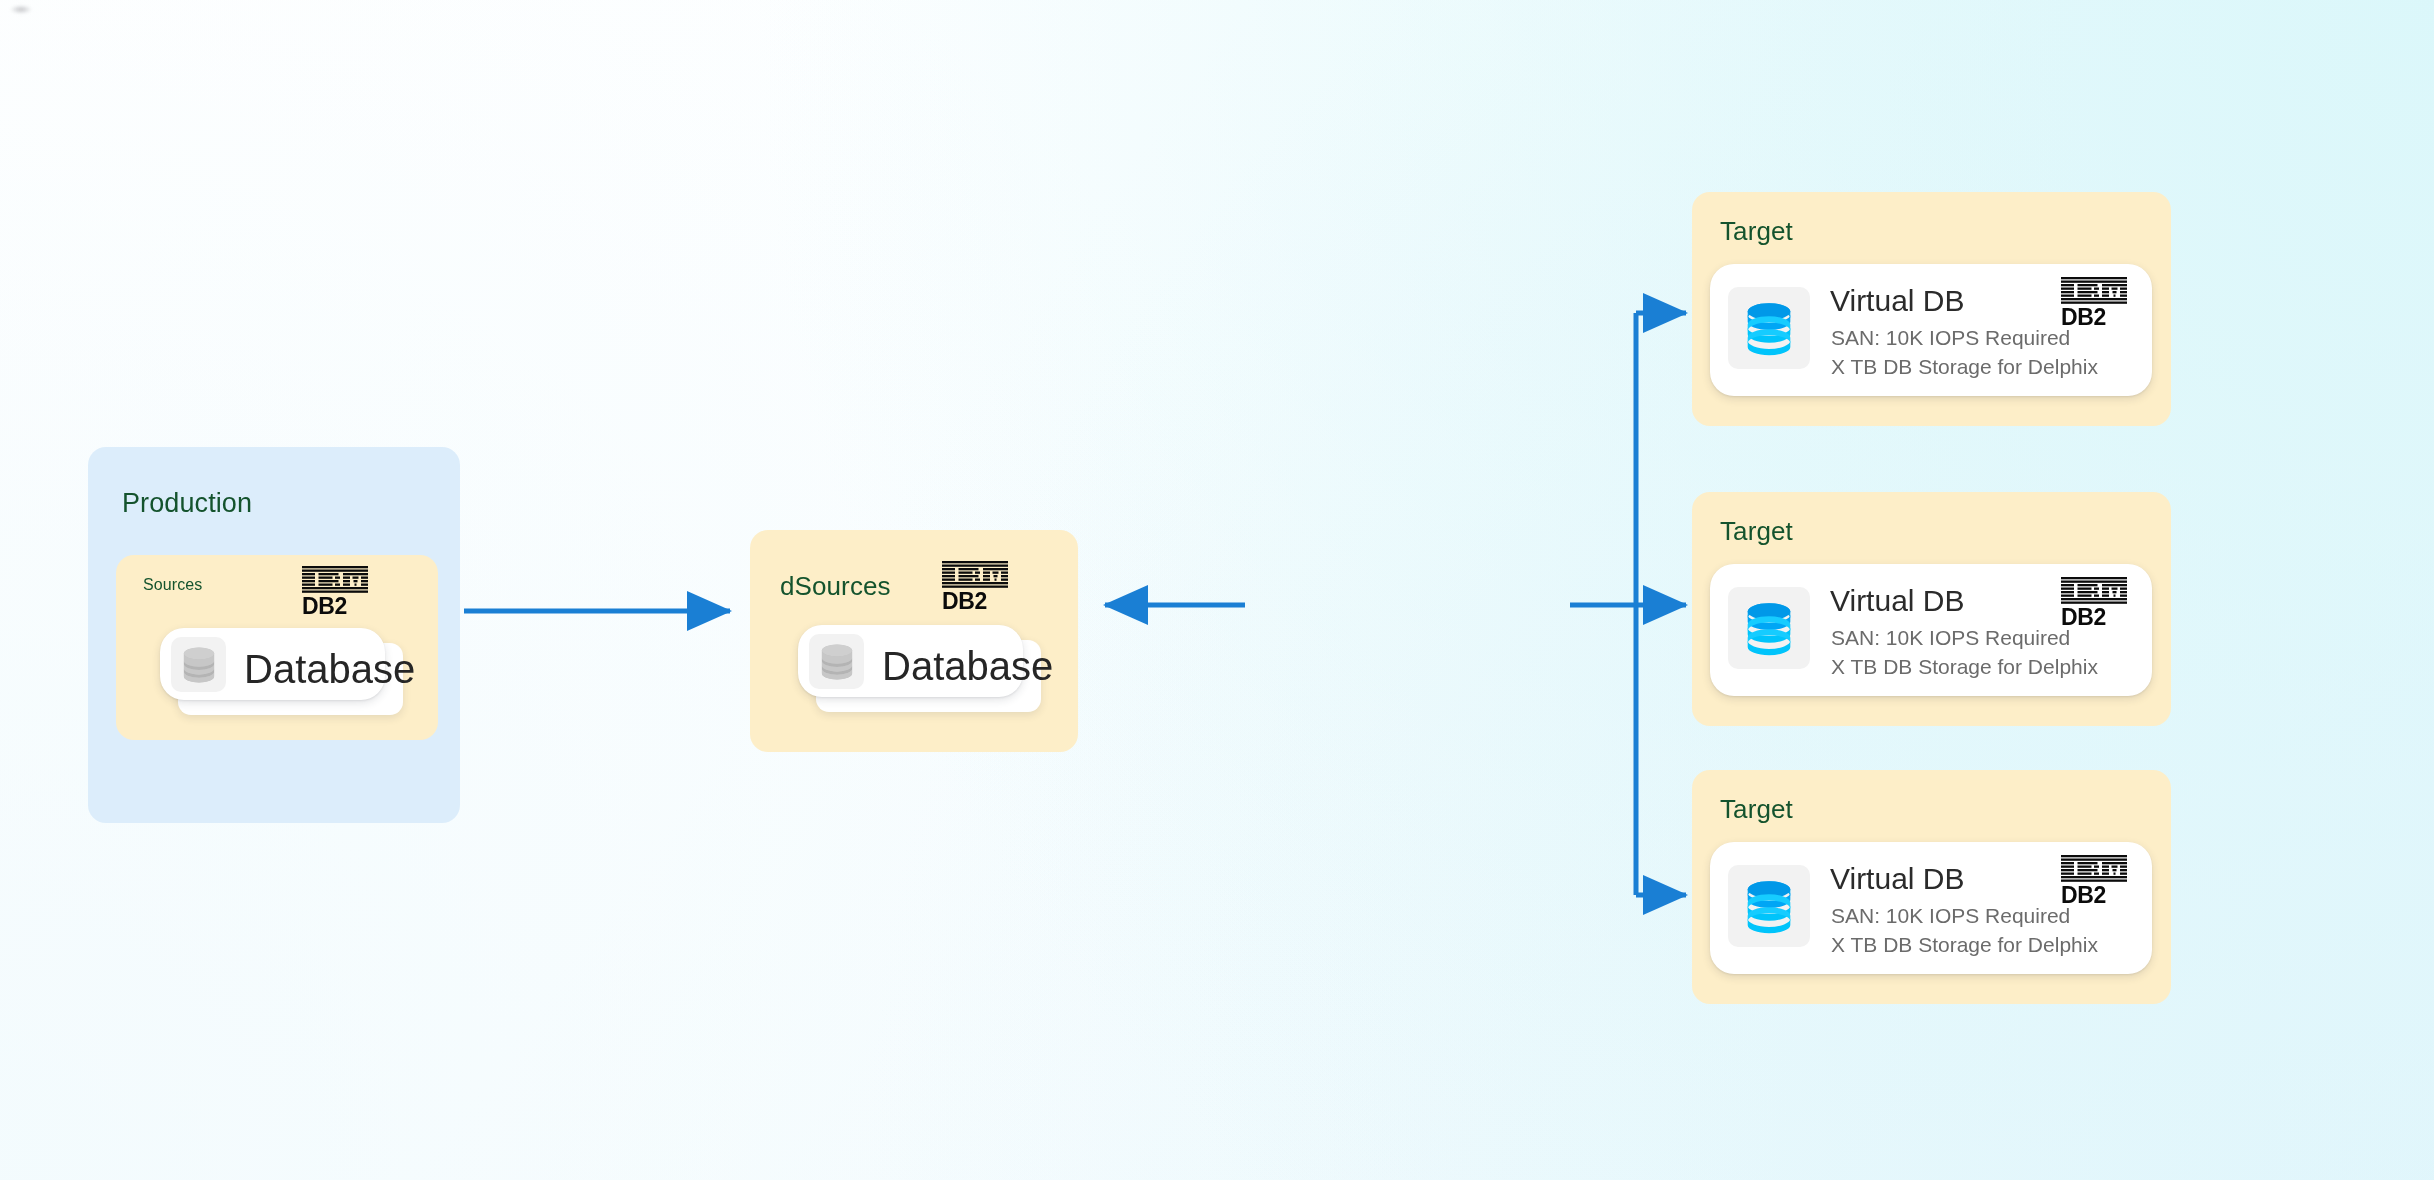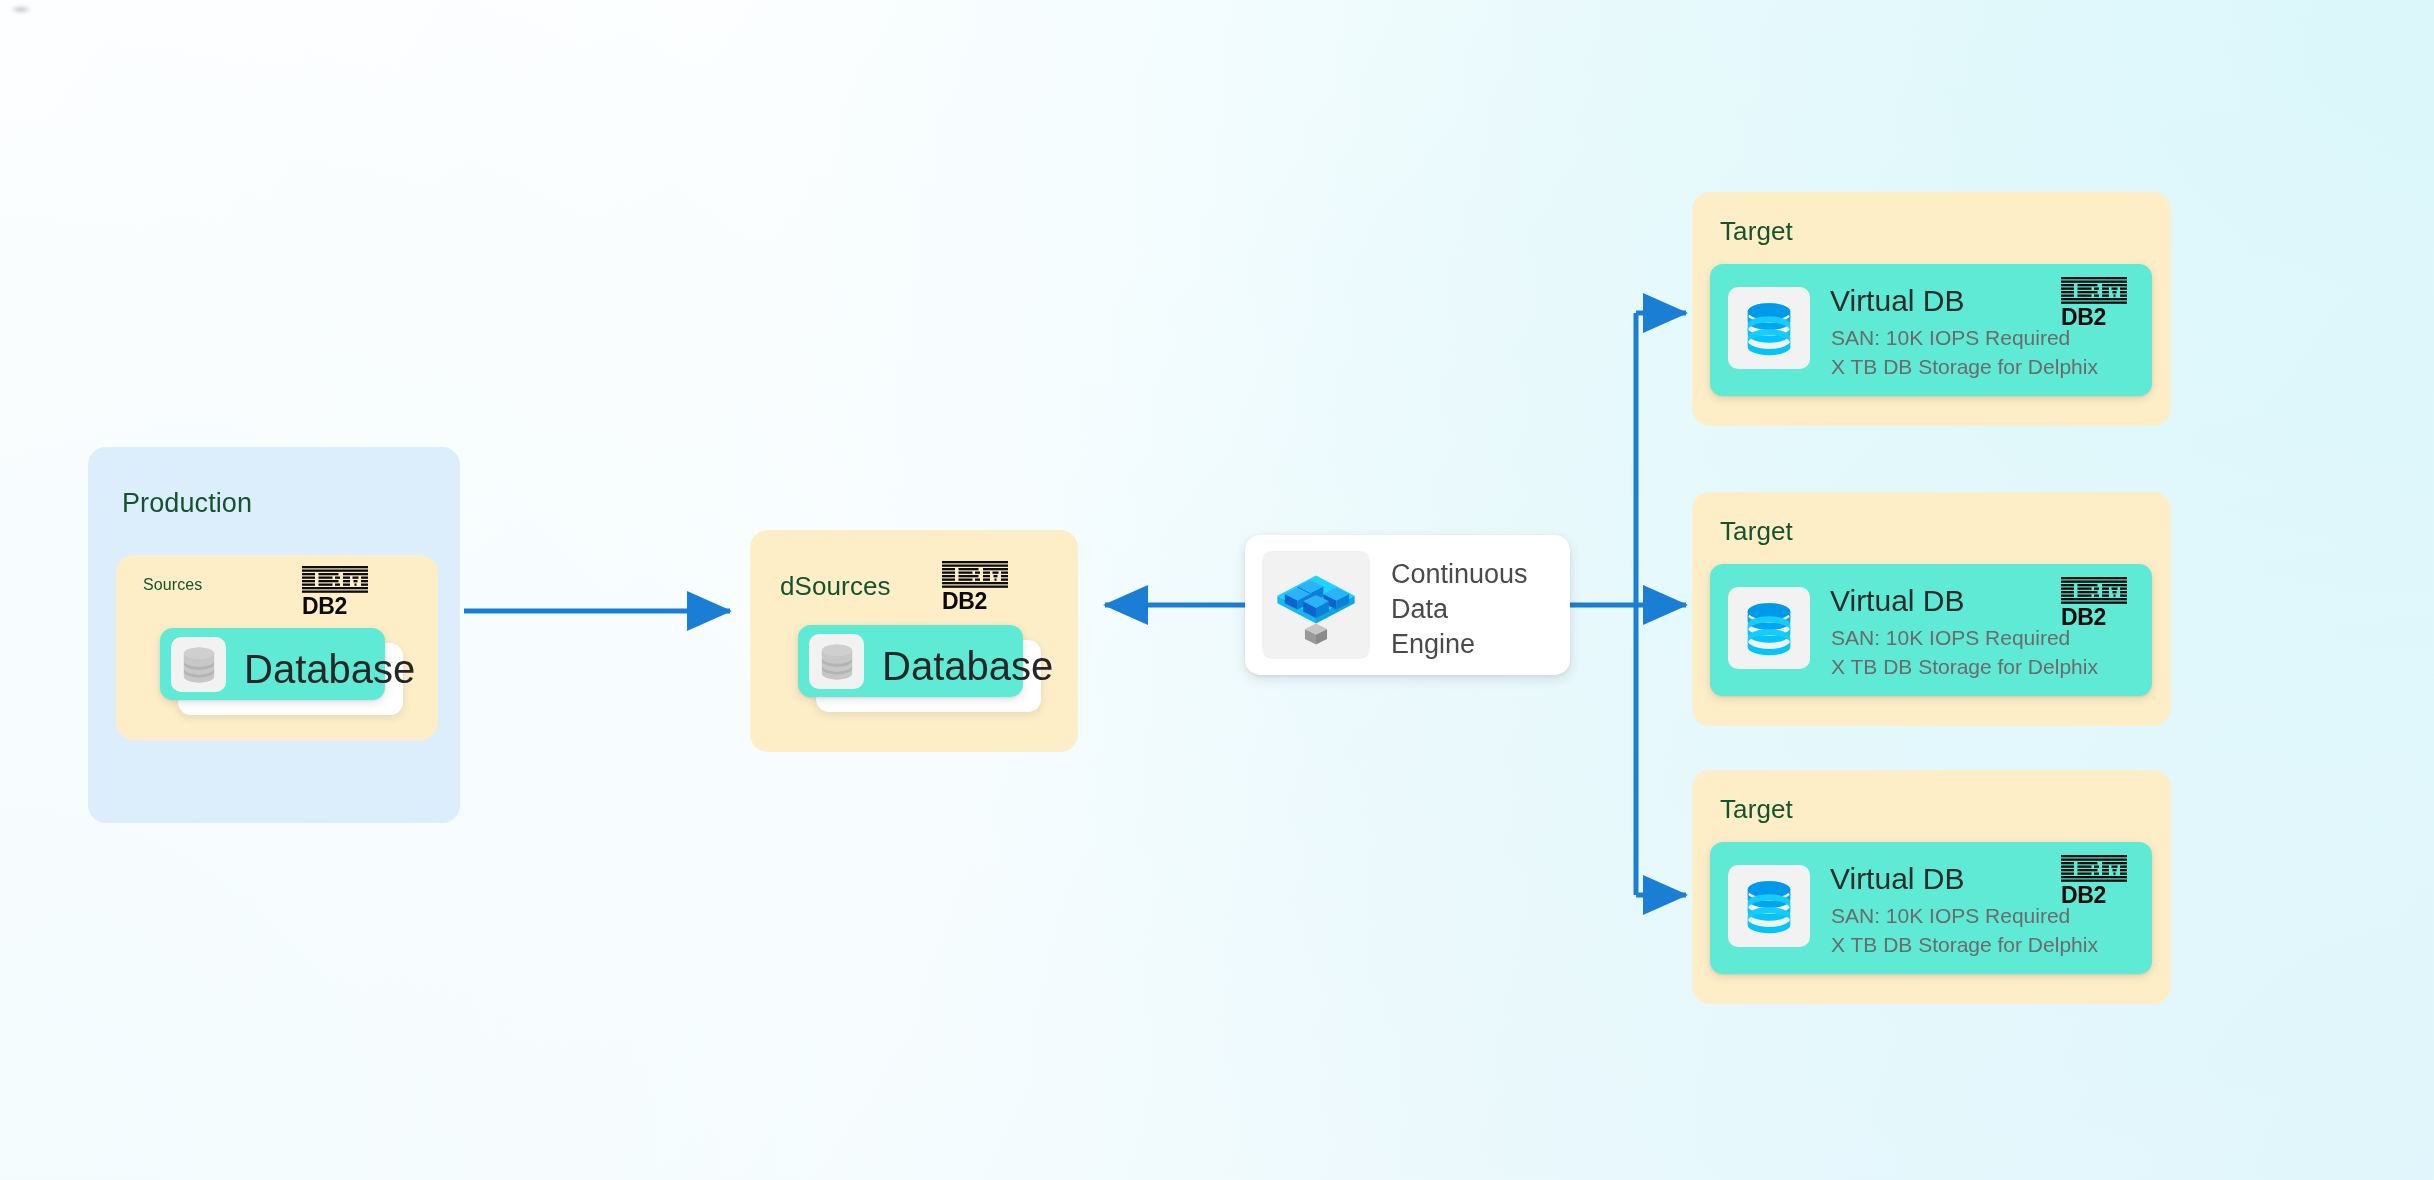--- a/index.html
+++ b/index.html
@@ -47,22 +47,22 @@
     position: absolute;
     font-size: 27px;
     color: #14532d;
     letter-spacing: 0.1px;
     white-space: nowrap;
   }
 
   
   .card {
     position: absolute;
-    background: #5eead4;
-    border-radius: 13px;
+    background: #ffffff;
+    border-radius: 24px;
     box-shadow: 0 3px 9px rgba(40,48,60,0.13), 0 1px 2px rgba(40,48,60,0.09);
   }
   .card-stack {
     position: absolute;
     background: #ffffff;
     border-radius: 13px;
     box-shadow: 0 3px 8px rgba(40,48,60,0.11);
   }
 
   .icon-tile {
@@ -298,30 +298,20 @@
     <div class="card" style="left:48px; top:95px; width:225px; height:72px;">
       <div class="icon-tile" style="left:11px; top:9px; width:55px; height:55px;">
         <svg width="46" height="46" viewBox="0 0 64 64">
           <use href="#sym-gray-db"></use>
         </svg>
       </div>
       <div class="card-label" style="left:84px; top:19px;">Database</div>
     </div>
   </div>
 
-  <div class="engine-card" style="left:1245px; top:535px; width:325px; height:140px;">
-    <div class="icon-tile" style="left:17px; top:16px; width:108px; height:108px;">
-      <svg width="92" height="92" viewBox="0 0 100 100">
-        <use href="#sym-engine"></use>
-      </svg>
-    </div>
-    <div class="engine-label" style="left:146px; top:22px;">Continuous</div>
-    <div class="engine-label" style="left:146px; top:57px;">Data</div>
-    <div class="engine-label" style="left:146px; top:92px;">Engine</div>
-  </div>
 
   <div class="group group-amber" style="left:1692px; top:192px; width:479px; height:234px;">
     <div class="group-title" style="left:28px; top:24px; font-size:26px;">Target</div>
     <div class="card" style="left:18px; top:72px; width:442px; height:132px;">
       <div class="icon-tile" style="left:18px; top:23px; width:82px; height:82px;">
         <svg width="62" height="62" viewBox="0 0 64 64">
           <use href="#sym-cyan-db"></use>
         </svg>
       </div>
       <div class="vdb-title" style="left:120px; top:20px;">Virtual DB</div>

